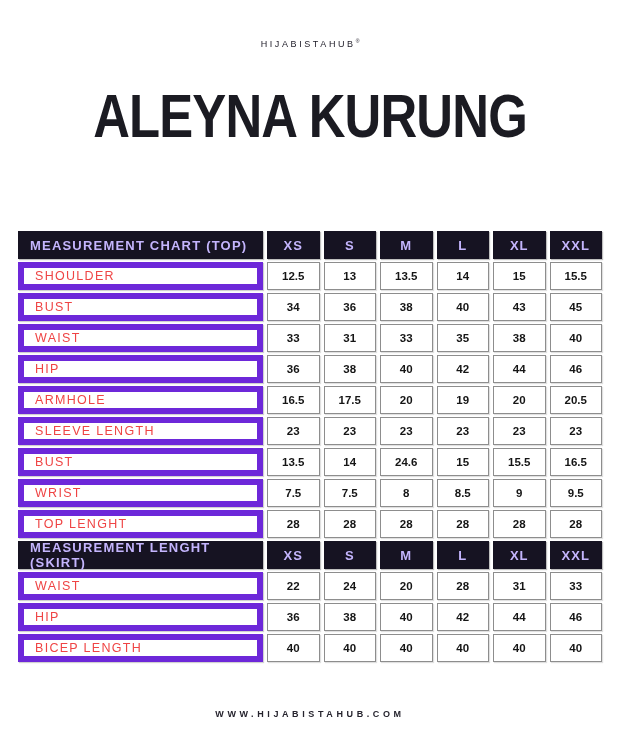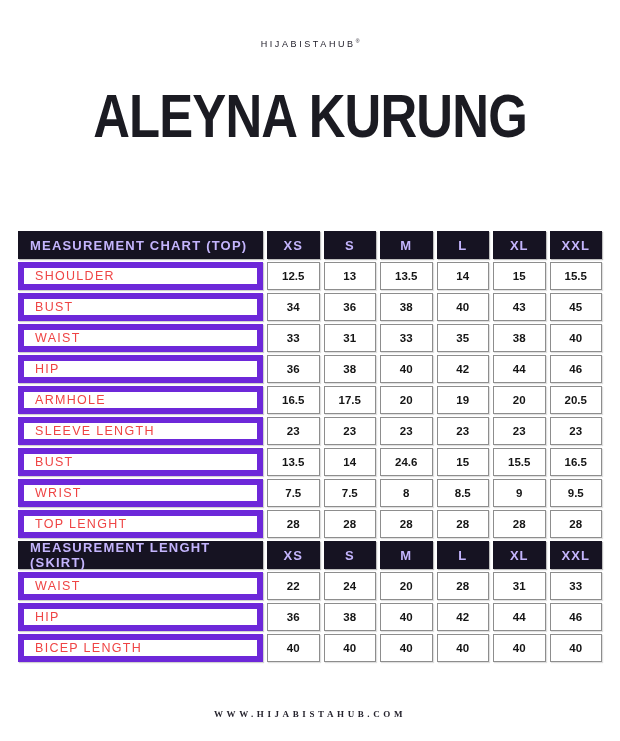--- a/index.html
+++ b/index.html
@@ -27,21 +27,21 @@
   .cell.label{justify-content:flex-start;padding-left:11px;
         border:6px solid #6d28d9;box-shadow:1px 1px 1px rgba(0,0,0,0.18);
         font-weight:normal;letter-spacing:1.3px;font-size:12.5px;color:#ef4444;}
   .cell.head{background:#161322;border:1px solid #161322;color:#c4b5fd;
         font-weight:bold;box-shadow:1px 1px 1px rgba(0,0,0,0.25);}
   .cell.head-label{justify-content:flex-start;padding-left:11px;
         letter-spacing:1.2px;font-size:13px;}
   .cell.head-size{letter-spacing:1px;font-size:13px;}
 
   .site-footer{position:absolute;left:0;bottom:22px;width:100%;text-align:center;
-        font-size:9px;font-weight:bold;letter-spacing:3.6px;color:#26242e;font-family:Liberation Serif, serif;}
+        font-size:9px;font-weight:bold;letter-spacing:3.6px;color:#26242e;}
 </style>
 </head>
 <body>
 
 <div class="page">
 
   <div class="logo">
     <span>HIJABISTA</span><span class="logo-bold">HUB</span><sup>®</sup>
   </div>
 

